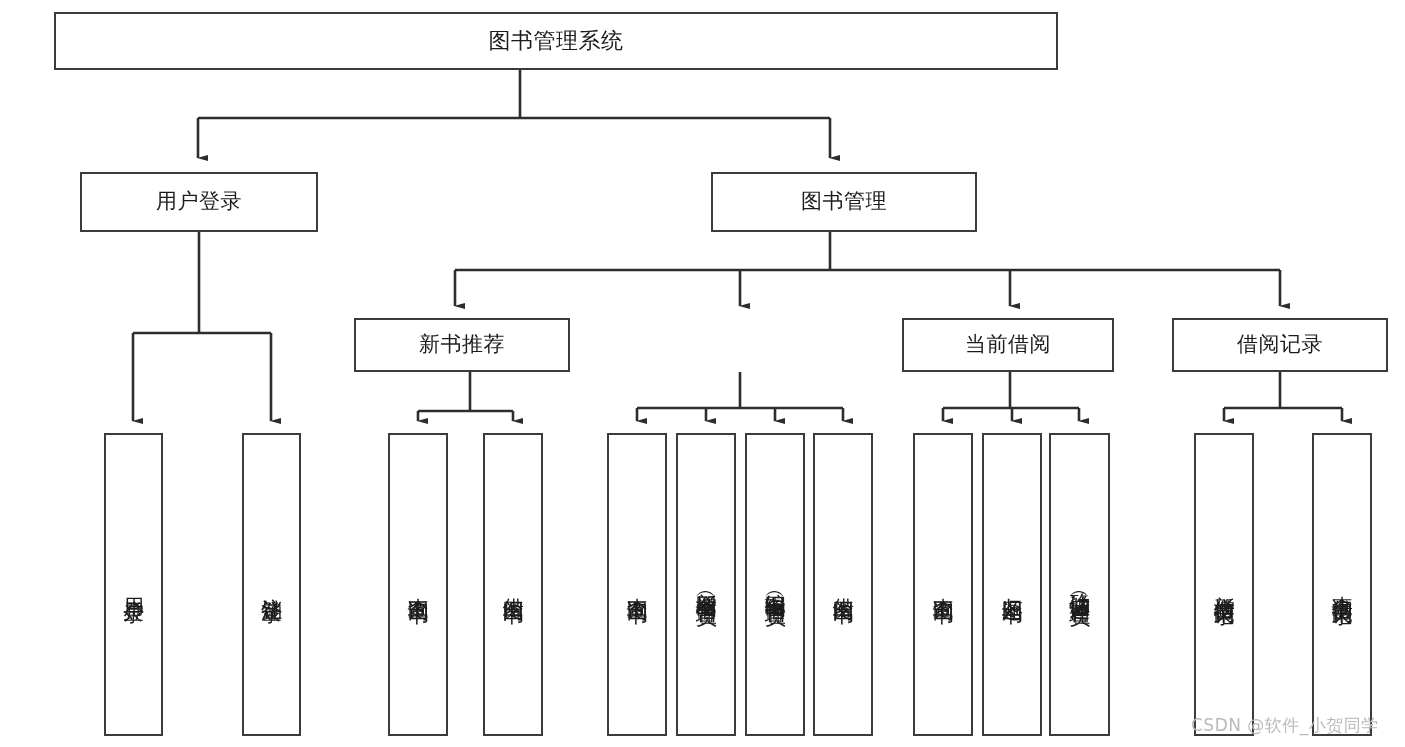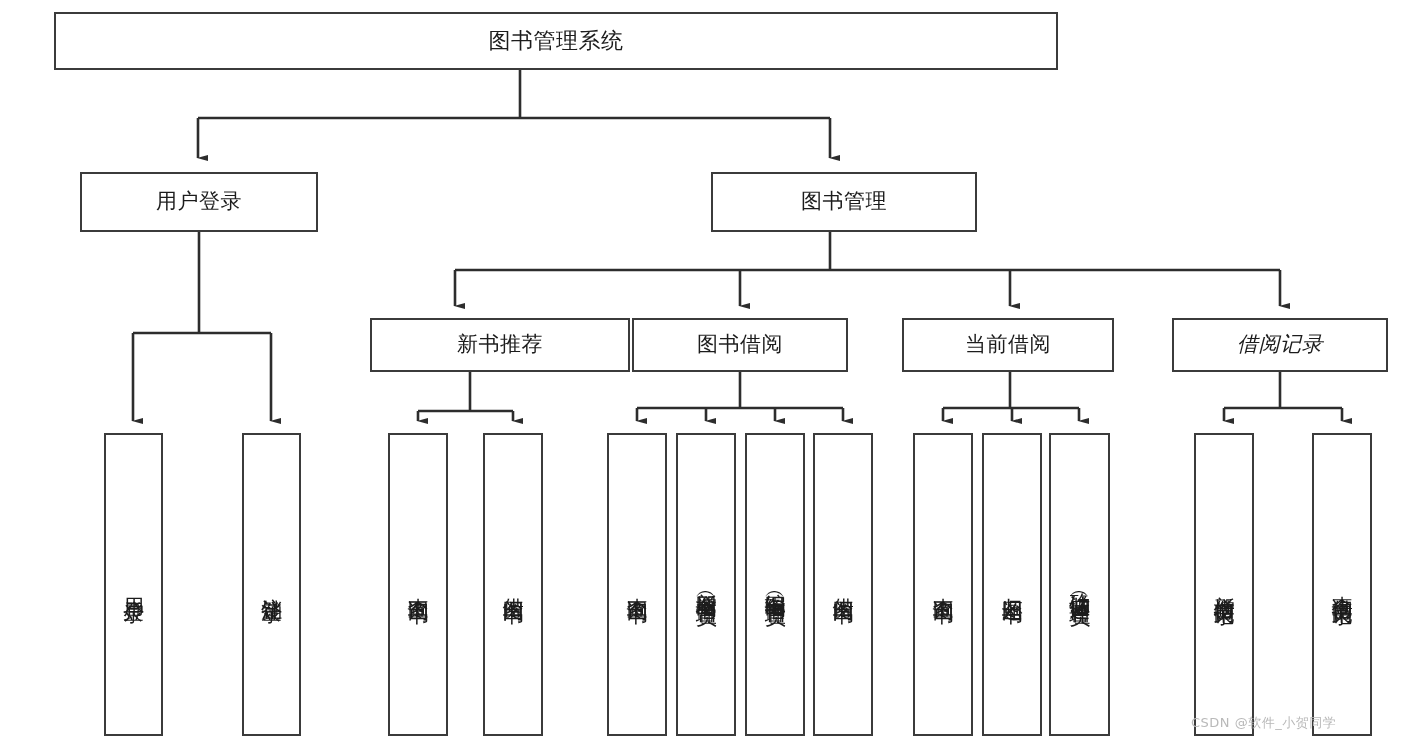--- a/index.html
+++ b/index.html
@@ -56,21 +56,21 @@
   }
   .node.v .vtext {
     writing-mode: vertical-rl;
     text-orientation: upright;
     display: block;
     white-space: nowrap;
   }
   .watermark {
     position: absolute;
     color: #b9b9b9;
-    font-size: 13px;
+    font-size: 17px;
     white-space: nowrap;
     letter-spacing: 0.5px;
   }
 </style>
 </head>
 <body>
 
 <div id="canvas">
 
   <svg id="edges" viewBox="0 0 1405 747" xmlns="http://www.w3.org/2000/svg">
@@ -127,30 +127,27 @@
     <span>图书管理系统</span>
   </div>
 
   <div class="node h" style="left:80px; top:172px; width:238px; height:60px;">
     <span>用户登录</span>
   </div>
   <div class="node h" style="left:711px; top:172px; width:266px; height:60px;">
     <span>图书管理</span>
   </div>
 
-  <div class="node h" style="left:370px; top:318px; width:260px; height:54px;">
+  <div class="node h" style="left:354px; top:318px; width:216px; height:54px;">
     <span>新书推荐</span>
-  </div>
-  <div class="node h" style="left:632px; top:318px; width:216px; height:54px;">
-    <span>图书借阅</span>
   </div>
   <div class="node h" style="left:902px; top:318px; width:212px; height:54px;">
     <span>当前借阅</span>
   </div>
-  <div class="node h" style="left:1172px; top:318px; width:216px; height:54px;font-style:italic;">
+  <div class="node h" style="left:1172px; top:318px; width:216px; height:54px;">
     <span>借阅记录</span>
   </div>
 
   <div class="node v" style="left:104px; top:433px; width:59px; height:303px;">
     <span class="vtext">用户登录</span>
   </div>
   <div class="node v" style="left:242px; top:433px; width:59px; height:303px;">
     <span class="vtext">注销登录</span>
   </div>
 

